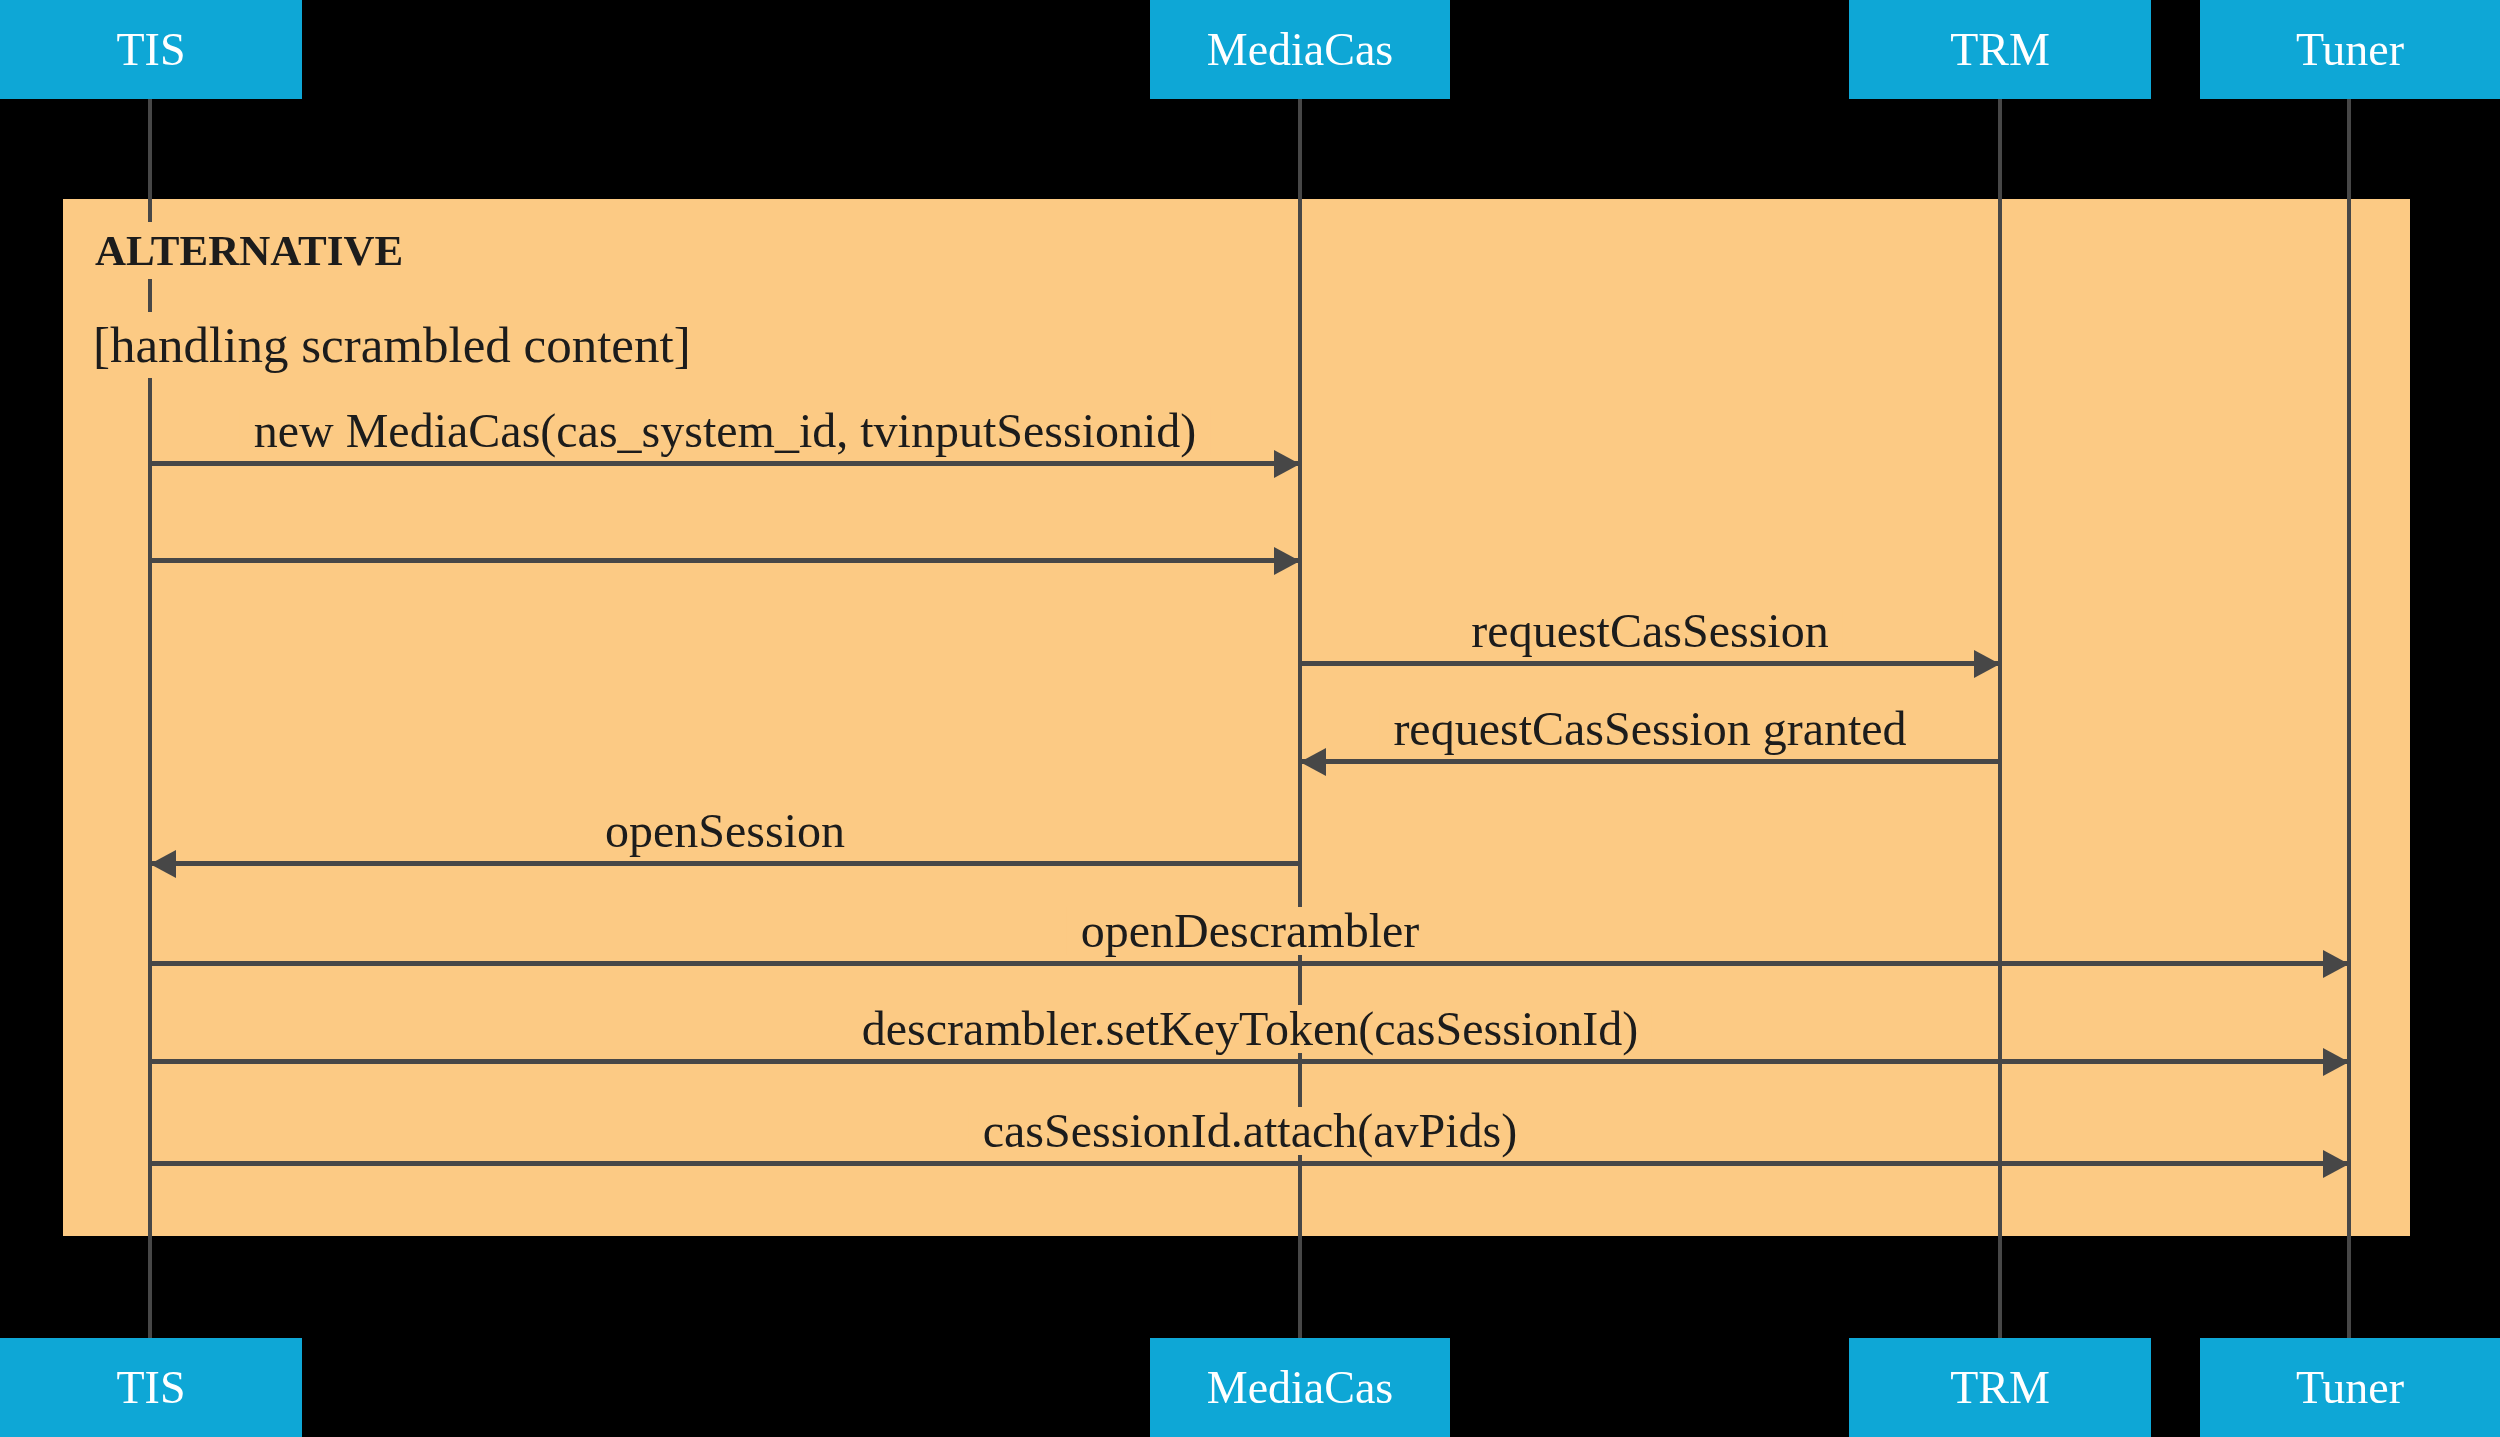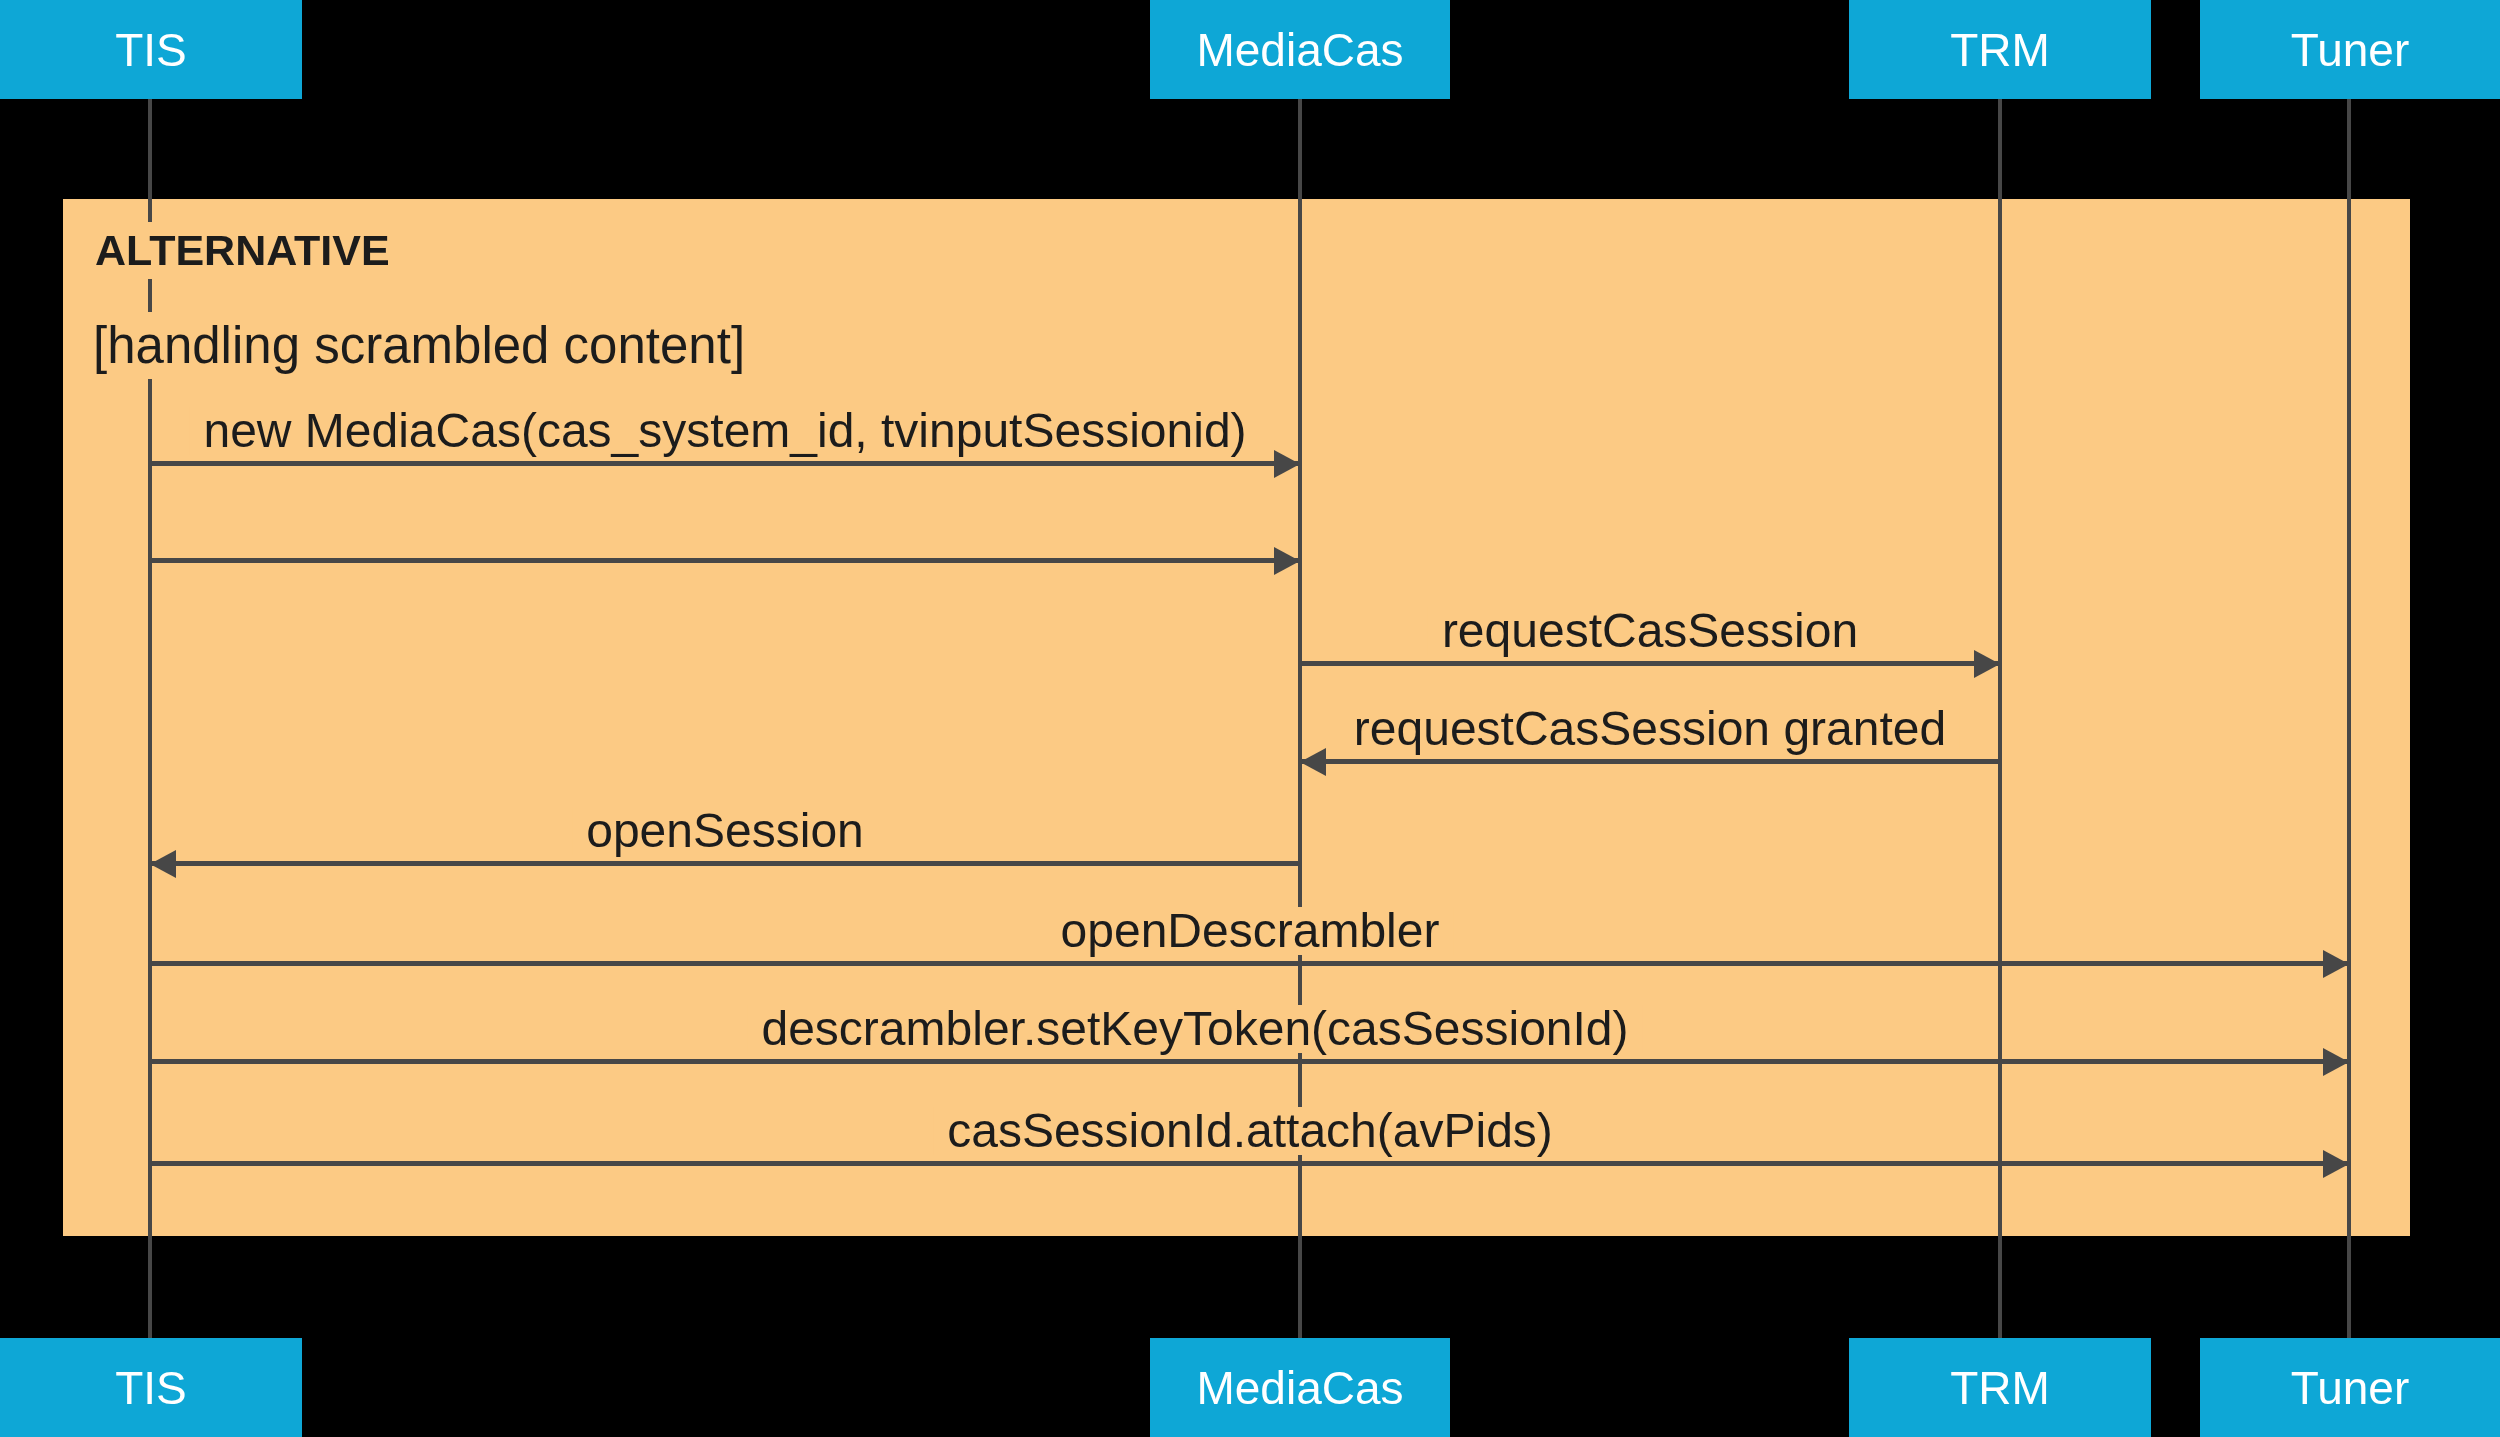--- a/index.html
+++ b/index.html
@@ -8,21 +8,21 @@
     --actor-text:#FFFFFF;
     --frame:#FCCA84;
     --line:#474747;
     --text:#1C1C1C;
   }
   html,body{margin:0;padding:0;background:var(--bg);}
   body{
     width:2500px;height:1437px;position:relative;overflow:hidden;
     font-family:"Liberation Sans", sans-serif;
   }
-  .diagram{position:absolute;inset:0;}
+  .diagram{position:absolute;inset:0;font-family:Liberation Serif, serif;}
   .actor{
     position:absolute;height:99px;background:var(--actor);
     color:var(--actor-text);font-size:46px;
     display:flex;align-items:center;justify-content:center;
   }
   .lifeline{
     position:absolute;width:4px;top:99px;height:1239px;background:var(--line);
   }
   .frame{
     position:absolute;left:63px;top:199px;width:2347px;height:1037px;
@@ -110,19 +110,19 @@
 
   <div class="msg-label" style="left:1650px;top:705px">requestCasSession granted</div>
   <div class="arrow left" style="left:1300px;top:759px;width:700px"></div>
 
   <div class="msg-label" style="left:725px;top:807px">openSession</div>
   <div class="arrow left" style="left:150px;top:861px;width:1150px"></div>
 
   <div class="msg-label" style="left:1250px;top:907px">openDescrambler</div>
   <div class="arrow right" style="left:150px;top:961px;width:2199px"></div>
 
-  <div class="msg-label" style="left:1195px;top:1005px">descrambler.setKeyToken(casSessionId)</div>
+  <div class="msg-label" style="left:1250px;top:1005px">descrambler.setKeyToken(casSessionId)</div>
   <div class="arrow right" style="left:150px;top:1059px;width:2199px"></div>
 
   <div class="msg-label" style="left:1250px;top:1107px">casSessionId.attach(avPids)</div>
   <div class="arrow right" style="left:150px;top:1161px;width:2199px"></div>
 
 </div>
 
 </body></html>

